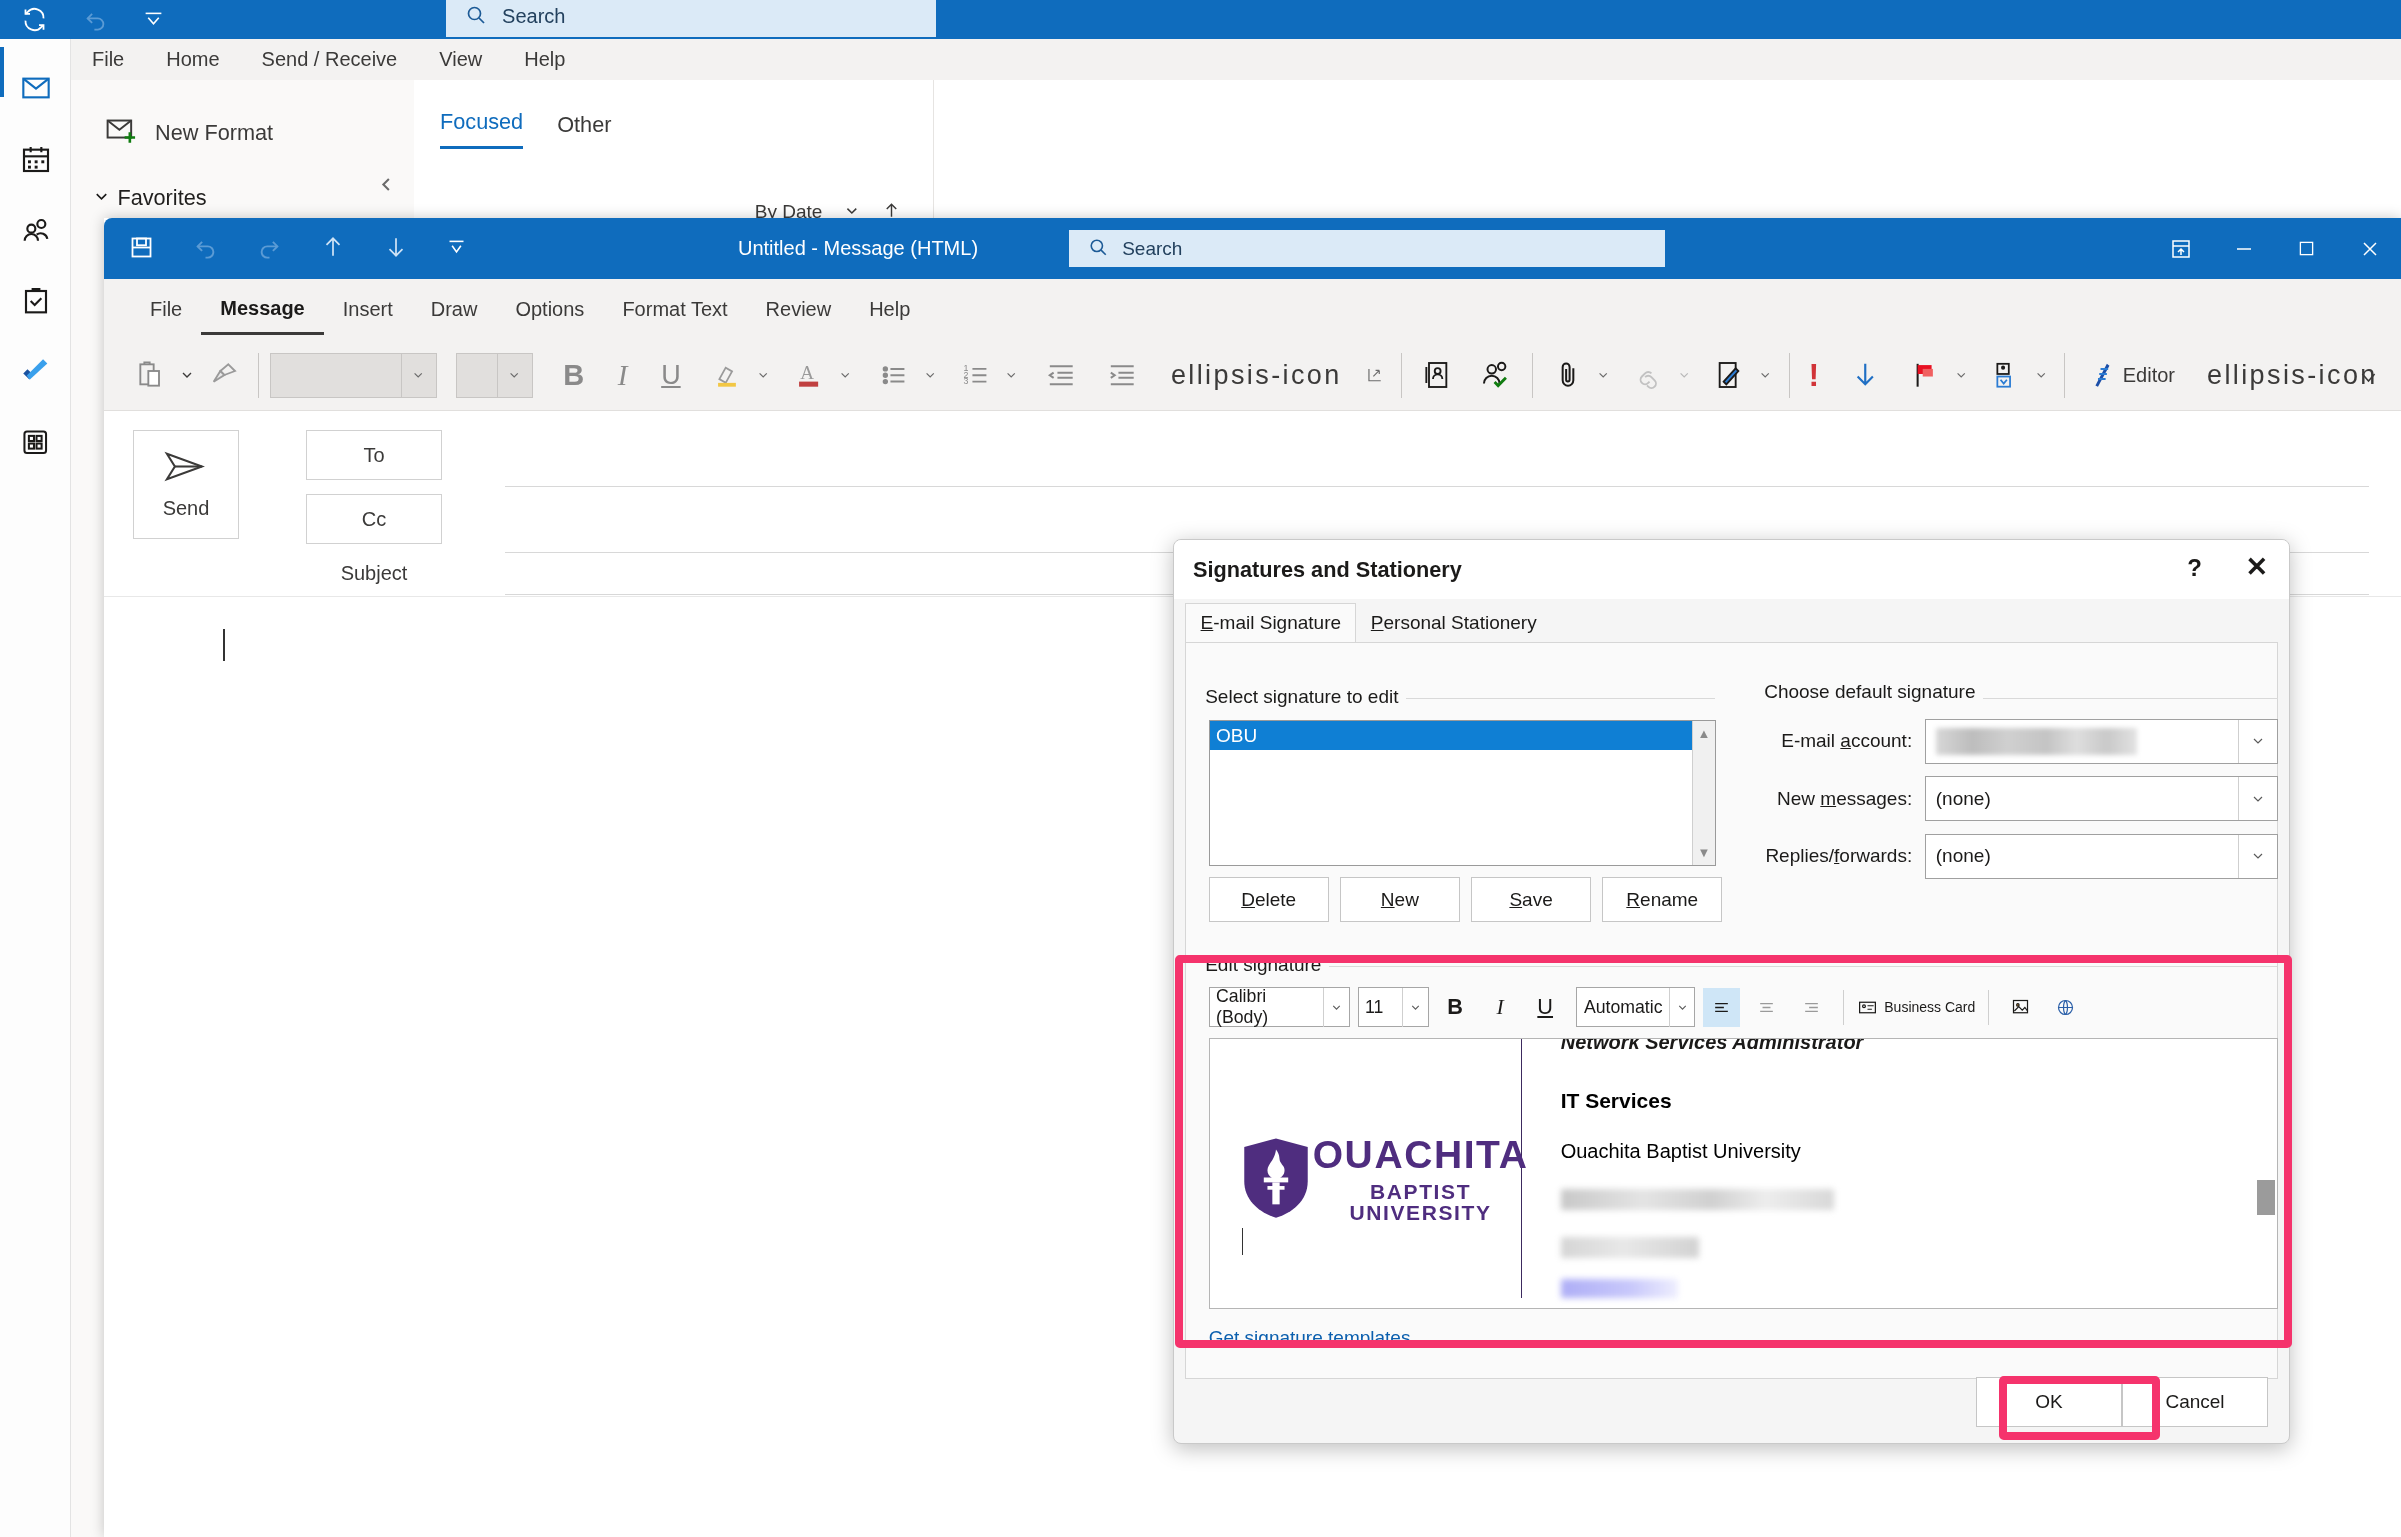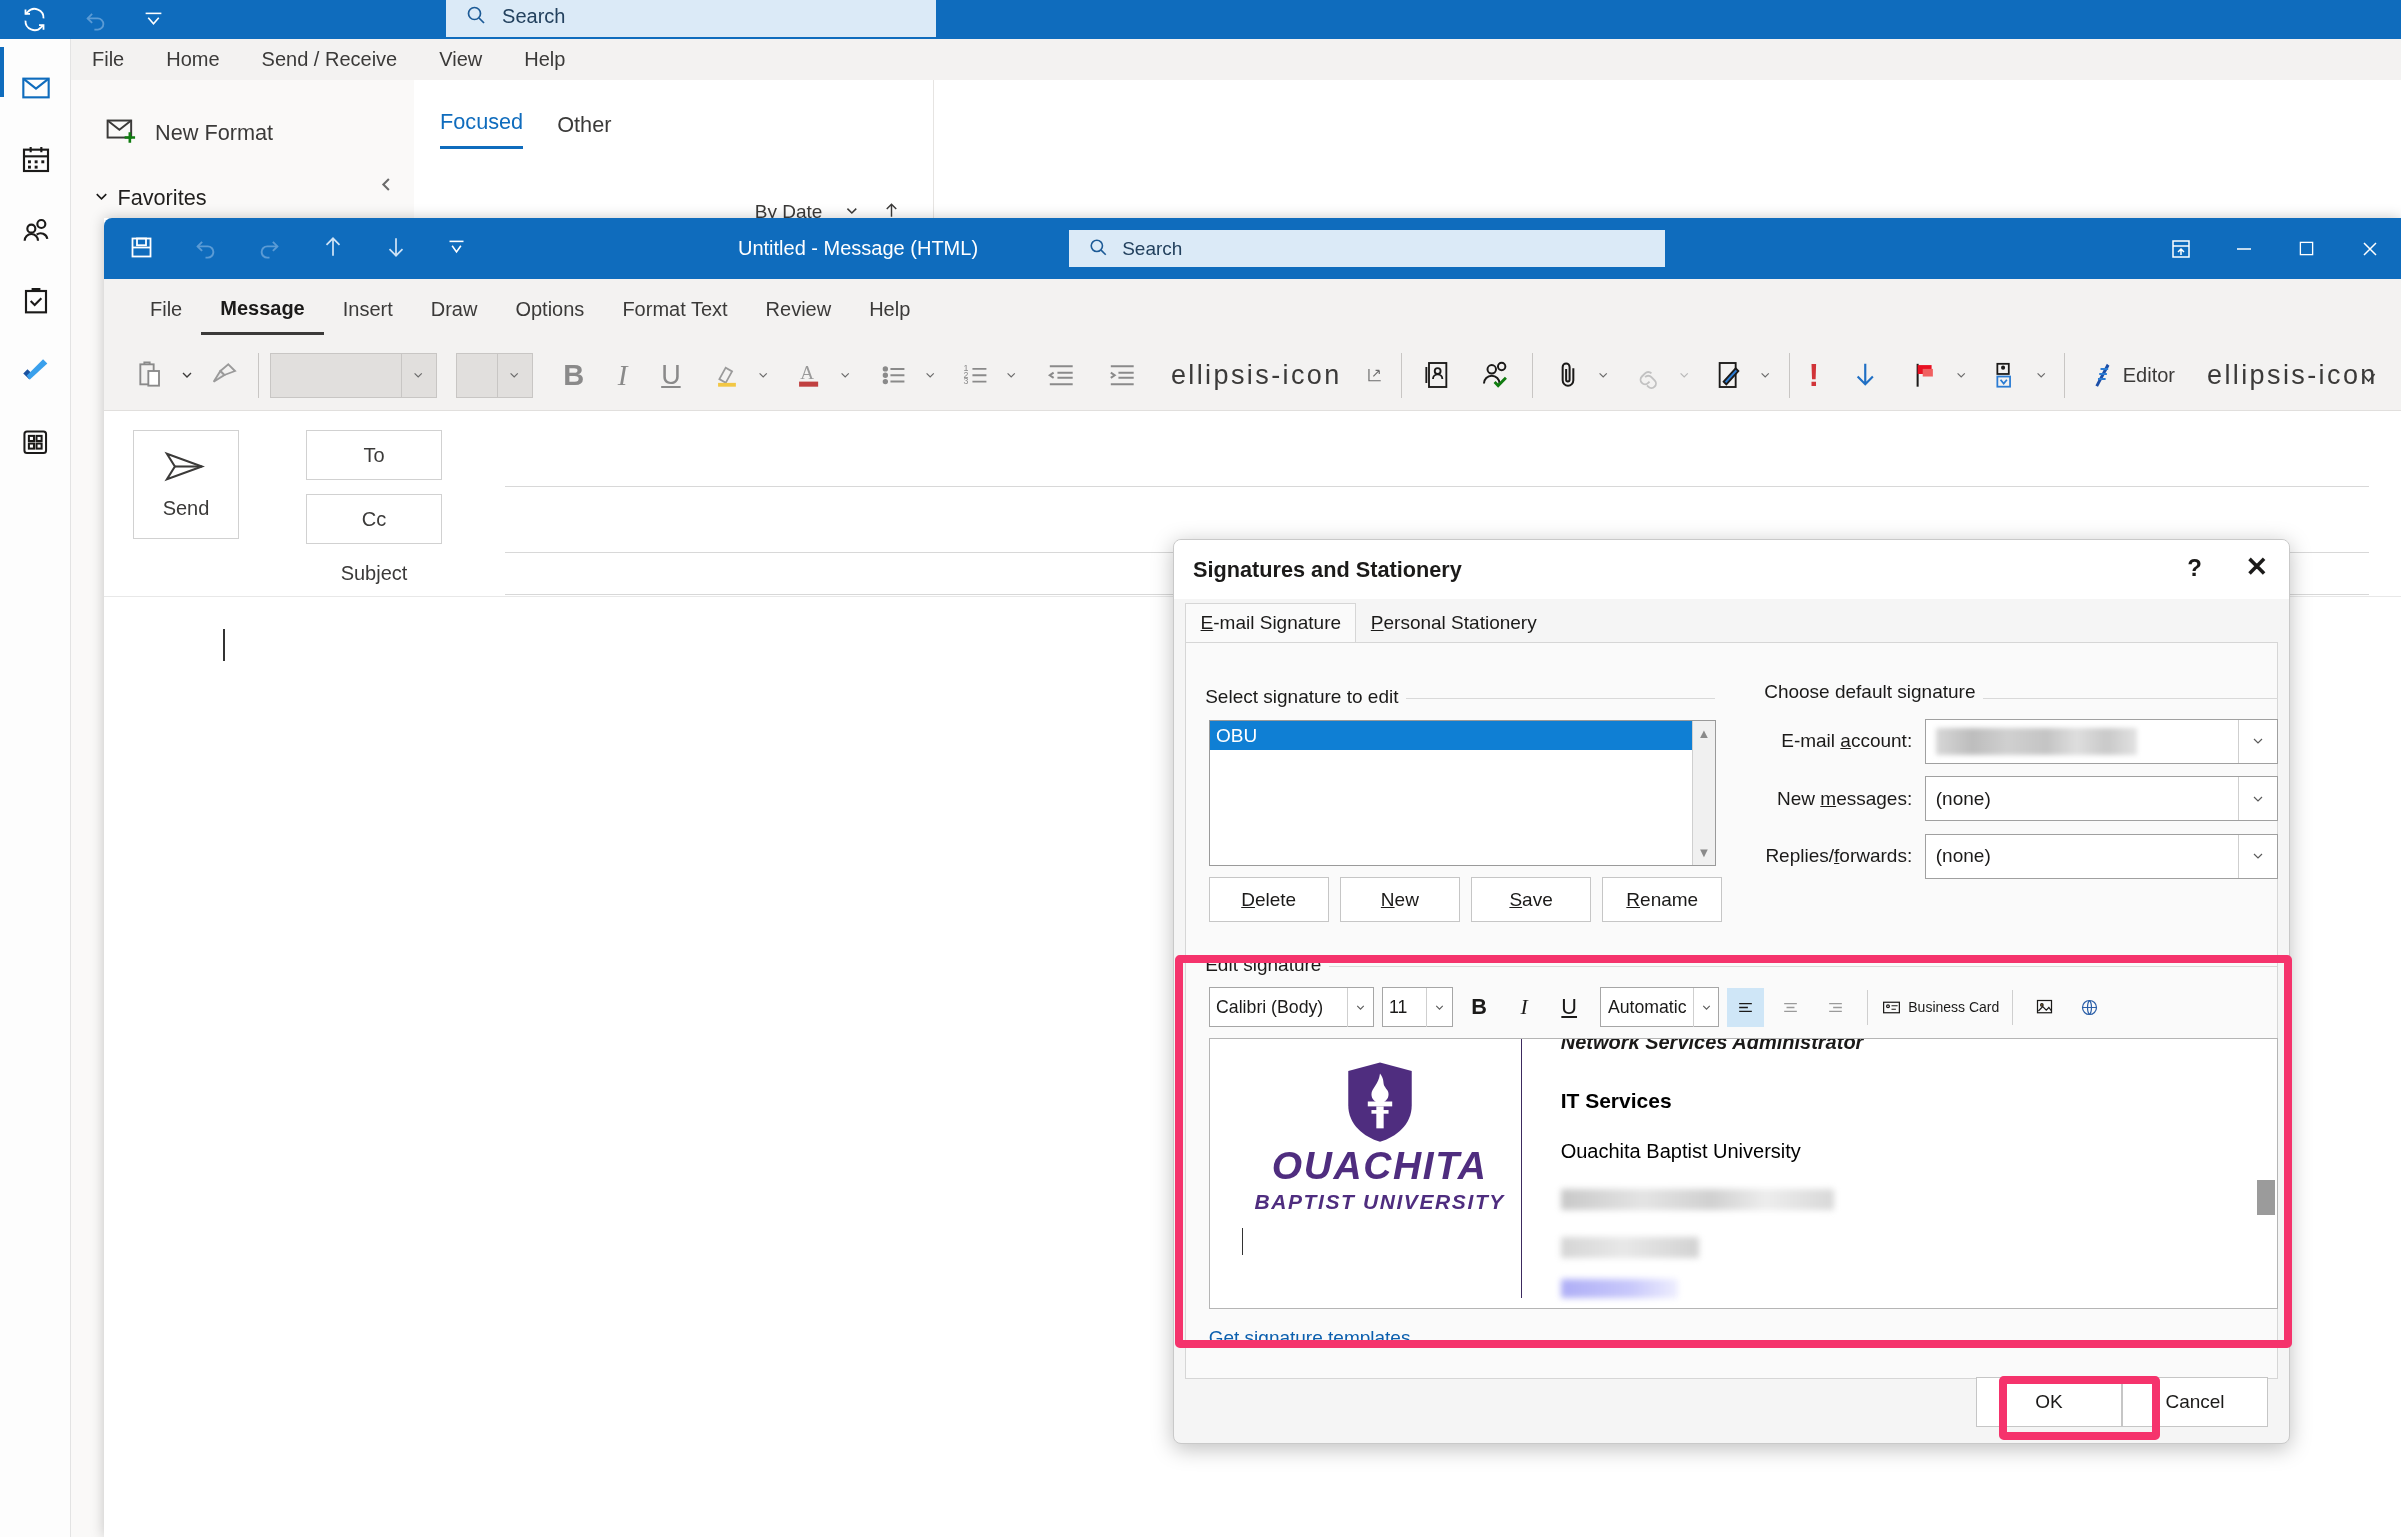--- a/index.html
+++ b/index.html
@@ -216,21 +216,21 @@
   .ebtn { width: 37px; height: 39px; display: flex; align-items: center; justify-content: center; font-size: 21.7px; color: #1b1a19; }
   .ebtn.active { background: #cfe6f7; }
   .esep { width: 0.8px; height: 35px; background: #cfcfcf; margin: 0 4.8px; }
 
   .sig-edit {
     position: absolute; left: 22.5px; top: 395px; width: 1069px; height: 271px;
     background: #ffffff; border: 0.8px solid #b5b5b5; overflow: hidden;
   }
   .sig-canvas { position: relative; width: 100%; height: 100%; }
   .sig-table { position: absolute; left: 29px; top: -14.4px; display: flex; }
-  .sig-logo-cell { width: 283px; border-right: 1.6px solid #3c2a5e; padding-top: 35px; display: flex; flex-direction: column; align-items: center; font-style: italic; }
+  .sig-logo-cell { width: 283px; border-right: 1.6px solid #3c2a5e; padding-top: 35px; display: flex; flex-direction: row; align-items: center; }
   .sig-text-cell { padding-left: 39px; padding-top: 6.4px; }
   .sig-cutline { font-size: 20px; color: #1b1a19; font-style: italic; font-weight: 600; }
   .sig-head { font-size: 21px; font-weight: bold; color: #000; margin-top: 35px; }
   .sig-sub { font-size: 20px; color: #000; margin-top: 27px; }
   .blur-line { border-radius: 1.6px; filter: blur(3.2px); margin-top: 17.7px; }
   .wordmark { color: #4f2d7f; text-align: center; line-height: 1; }
   .wm-main { font-size: 39px; font-weight: bold; letter-spacing: 1.6px; }
   .wm-sub { font-size: 21px; font-weight: bold; letter-spacing: 1.6px; margin-top: 6.4px; }
   .sig-vscroll { position: absolute; right: 1.6px; top: 1.6px; width: 17.7px; bottom: 1.6px; background: #ffffff; }
   .sig-thumb { position: absolute; right: 1.6px; top: 141px; width: 17.7px; height: 35px; background: #9b9b9b; }
@@ -801,21 +801,21 @@
                 </svg>
             </div>
           </div>
         </div>
       </div>
 
       <div class="grp-label" style="left:19px;top:311px">Edit signature</div>
       <div class="grp-rule" style="left:19px;top:323px;width:1072px"></div>
 
       <div class="edit-toolbar">
-        <div class="ecombo" style="width:165px">
+        <div class="ecombo" style="width:141px">
           <span class="lbl" style="flex:1">Calibri (Body)</span>
           <span class="arr">
             <svg width="13" height="13" viewBox="0 0 24 24" fill="none" stroke="#5a5a5a" stroke-width="2">
                 <path d="M6 9l6 6 6-6"></path>
               </svg>
           </span>
         </div>
         <div class="ecombo" style="width:71px">
           <span class="lbl" style="flex:1">11</span>
           <span class="arr">

